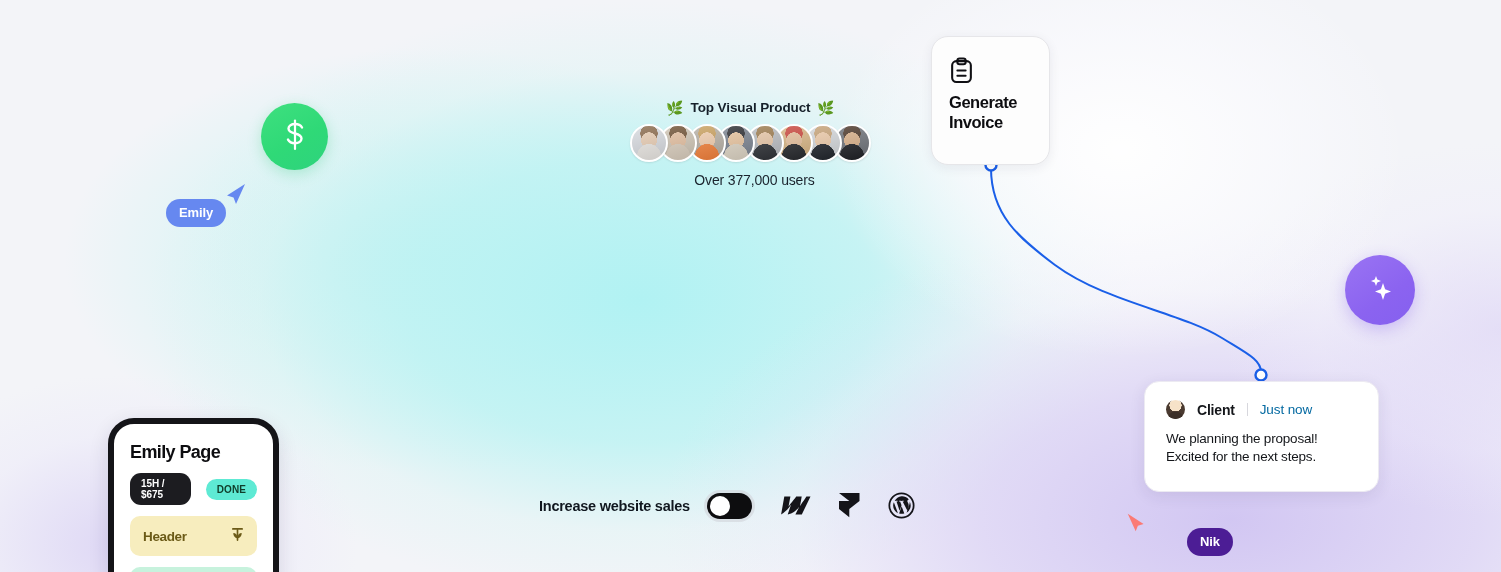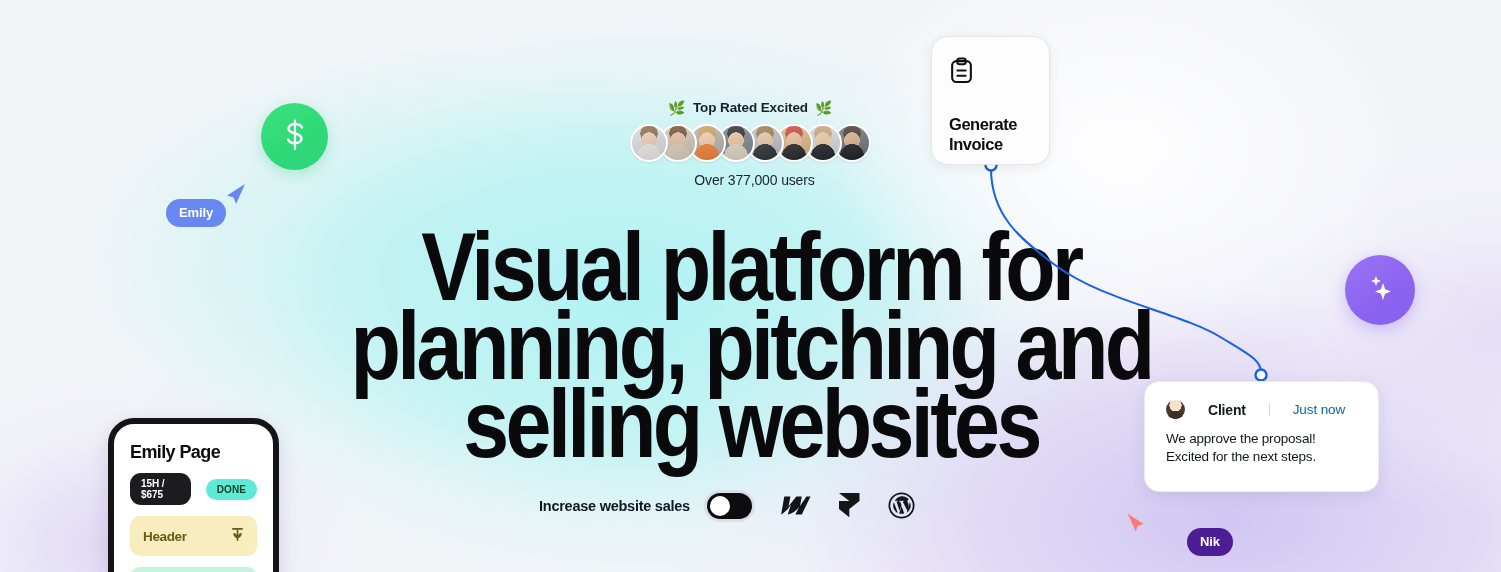--- a/index.html
+++ b/index.html
@@ -109,37 +109,37 @@
   
   #invoice-card {
     position: absolute; left: 931px; top: 36px;
     width: 119px; height: 129px;
     background: #fdfdfd; border-radius: 17px;
     border: 1px solid #e6e6e9;
     box-shadow: 0 3px 12px rgba(35,35,60,.07);
     padding: 20px 17px 0 17px;
   }
   #invoice-label {
-    margin-top: 26px; font-size: 16.5px; font-weight: 700;
+    margin-top: 4px; font-size: 16.5px; font-weight: 700;
     color: #0d0d10; line-height: 1.22; letter-spacing: -.45px;
   }
 
   
   #connector { position: absolute; left: 0; top: 0; width: 1501px; height: 572px; pointer-events: none; }
 
   
   #client-card {
     position: absolute; left: 1144px; top: 381px;
     width: 235px; height: 111px;
     background: #fff; border-radius: 15px;
     border: 1px solid #eceaf2;
     box-shadow: 0 4px 16px rgba(40,30,80,.09);
     padding: 18px 21px;
   }
-  #client-head { display: flex; align-items: center; gap: 23px; }
+  #client-head { display: flex; align-items: center; gap: 12px; }
   #client-avatar {
     width: 19px; height: 19px; border-radius: 50%;
     background: radial-gradient(circle at 50% 28%, #f6e2c8 0 36%, #4a3a30 37% 100%);
     position: relative; overflow: hidden; flex: none;
   }
   #client-avatar::after{
     content:""; position:absolute; left:2px; right:2px; bottom:0; height:7px;
     background:#3b2f28; border-radius:6px 6px 0 0;
   }
   #client-name { font-size: 14px; font-weight: 700; color: #14161a; letter-spacing: -.2px; }
@@ -211,41 +211,36 @@
   <div class="bg-layer bg-cyan2"></div>
   <div class="bg-layer bg-cyan"></div>
   <div class="bg-layer bg-purple"></div>
   <div class="bg-layer bg-purple2"></div>
   <div class="bg-layer bg-purple3"></div>
   <div class="bg-layer bg-white"></div>
 
   <div id="social-proof">
     <div id="top-rated">
       <span class="leaf">🌿</span>
-      <span>Top Rated Excited</span>
+      <span>Top Visual Product</span>
       <span class="leaf">🌿</span>
     </div>
     <div id="avatars">
         <div class="avatar" style="background: radial-gradient(circle at 50% 88%, rgb(233, 230, 226) 0px, rgb(233, 230, 226) 34%, rgba(0, 0, 0, 0) 35%), radial-gradient(circle at 50% 42%, rgb(232, 205, 180) 0px, rgb(232, 205, 180) 30%, rgba(0, 0, 0, 0) 31%), radial-gradient(circle at 50% 22%, rgb(138, 106, 76) 0px, rgb(138, 106, 76) 27%, rgba(0, 0, 0, 0) 28%), rgb(215, 218, 223); z-index: 10;"></div>
         <div class="avatar" style="background: radial-gradient(circle at 50% 88%, rgb(217, 205, 189) 0px, rgb(217, 205, 189) 34%, rgba(0, 0, 0, 0) 35%), radial-gradient(circle at 50% 42%, rgb(227, 191, 160) 0px, rgb(227, 191, 160) 30%, rgba(0, 0, 0, 0) 31%), radial-gradient(circle at 50% 22%, rgb(111, 81, 52) 0px, rgb(111, 81, 52) 27%, rgba(0, 0, 0, 0) 28%), rgb(207, 197, 181); z-index: 9;"></div>
         <div class="avatar" style="background: radial-gradient(circle at 50% 88%, rgb(242, 128, 58) 0px, rgb(242, 128, 58) 34%, rgba(0, 0, 0, 0) 35%), radial-gradient(circle at 50% 42%, rgb(240, 205, 174) 0px, rgb(240, 205, 174) 30%, rgba(0, 0, 0, 0) 31%), radial-gradient(circle at 50% 22%, rgb(201, 160, 94) 0px, rgb(201, 160, 94) 27%, rgba(0, 0, 0, 0) 28%), rgb(183, 176, 166); z-index: 8;"></div>
         <div class="avatar" style="background: radial-gradient(circle at 50% 88%, rgb(220, 211, 195) 0px, rgb(220, 211, 195) 34%, rgba(0, 0, 0, 0) 35%), radial-gradient(circle at 50% 42%, rgb(232, 196, 159) 0px, rgb(232, 196, 159) 30%, rgba(0, 0, 0, 0) 31%), radial-gradient(circle at 50% 22%, rgb(43, 43, 48) 0px, rgb(43, 43, 48) 27%, rgba(0, 0, 0, 0) 28%), rgb(123, 131, 144); z-index: 7;"></div>
         <div class="avatar" style="background: radial-gradient(circle at 50% 88%, rgb(46, 49, 54) 0px, rgb(46, 49, 54) 34%, rgba(0, 0, 0, 0) 35%), radial-gradient(circle at 50% 42%, rgb(231, 199, 168) 0px, rgb(231, 199, 168) 30%, rgba(0, 0, 0, 0) 31%), radial-gradient(circle at 50% 22%, rgb(156, 122, 77) 0px, rgb(156, 122, 77) 27%, rgba(0, 0, 0, 0) 28%), rgb(185, 188, 193); z-index: 6;"></div>
         <div class="avatar" style="background: radial-gradient(circle at 50% 88%, rgb(38, 40, 44) 0px, rgb(38, 40, 44) 34%, rgba(0, 0, 0, 0) 35%), radial-gradient(circle at 50% 42%, rgb(229, 191, 156) 0px, rgb(229, 191, 156) 30%, rgba(0, 0, 0, 0) 31%), radial-gradient(circle at 50% 22%, rgb(201, 69, 60) 0px, rgb(201, 69, 60) 27%, rgba(0, 0, 0, 0) 28%), rgb(216, 181, 132); z-index: 5;"></div>
         <div class="avatar" style="background: radial-gradient(circle at 50% 88%, rgb(32, 36, 43) 0px, rgb(32, 36, 43) 34%, rgba(0, 0, 0, 0) 35%), radial-gradient(circle at 50% 42%, rgb(236, 202, 169) 0px, rgb(236, 202, 169) 30%, rgba(0, 0, 0, 0) 31%), radial-gradient(circle at 50% 22%, rgb(198, 162, 119) 0px, rgb(198, 162, 119) 27%, rgba(0, 0, 0, 0) 28%), rgb(211, 214, 218); z-index: 4;"></div>
         <div class="avatar" style="background: radial-gradient(circle at 50% 88%, rgb(29, 31, 36) 0px, rgb(29, 31, 36) 34%, rgba(0, 0, 0, 0) 35%), radial-gradient(circle at 50% 42%, rgb(217, 176, 137) 0px, rgb(217, 176, 137) 30%, rgba(0, 0, 0, 0) 31%), radial-gradient(circle at 50% 22%, rgb(74, 53, 39) 0px, rgb(74, 53, 39) 27%, rgba(0, 0, 0, 0) 28%), rgb(110, 114, 121); z-index: 3;"></div>
       </div>
     <div id="user-count">Over 377,000 users</div>
   </div>
 
-  <h1 id="headline">
-    <span class="hl">Visual platform for</span>
-    <span class="hl">planning, pitching and</span>
-    <span class="hl">selling websites</span>
-  </h1>
 
   <div id="bottom-row">
     <span id="sales-label">Increase website sales</span>
     <div id="sales-toggle">
       <div class="knob"></div>
     </div>
     <span class="logo">
       <svg width="31" height="21" viewBox="0 0 31 21">
           <path fill="#141419" d="M30.5 1.5 21.8 19.5h-6.4l3.6-7.3h-.2c-2.3 3.4-5.8 6-11.1 7.3L10.9 10h-.2c-1.8 3.1-4.9 6.6-9.6 9.5L4.3 1.5h6.1l-1.8 9.7h.2C11.4 7.4 15.3 3.1 16.2 1.5h5.5l-1.6 9.2h.2c2.4-4 5-7.1 6.1-9.2z"></path>
         </svg>
@@ -281,21 +276,21 @@
     <div id="invoice-label">Generate Invoice</div>
   </div>
 
   <div id="client-card">
     <div id="client-head">
       <span id="client-avatar"></span>
       <span id="client-name">Client</span>
       <span class="divider-v"></span>
       <span id="client-time">Just now</span>
     </div>
-    <div id="client-msg">We approve the proposal! Excited for the next steps.</div>
+    <div id="client-msg">We planning the proposal! Excited for the next steps.</div>
   </div>
 
   <svg class="cursor-arrow" style="left:222px;top:182px" width="25" height="25" viewBox="0 0 25 25">
     <path d="M23 2 L5 13.5 L11.5 15.5 L14 22 Z" fill="#6688f0"></path>
   </svg>
   <div class="cursor-label" id="cursor-emily">Emily</div>
 
   <svg class="cursor-arrow" style="left:1126px;top:512px" width="22" height="22" viewBox="0 0 25 25">
     <path d="M2 2 L20 13.5 L13.5 15.5 L11 22 Z" fill="#fb7a74"></path>
   </svg>

